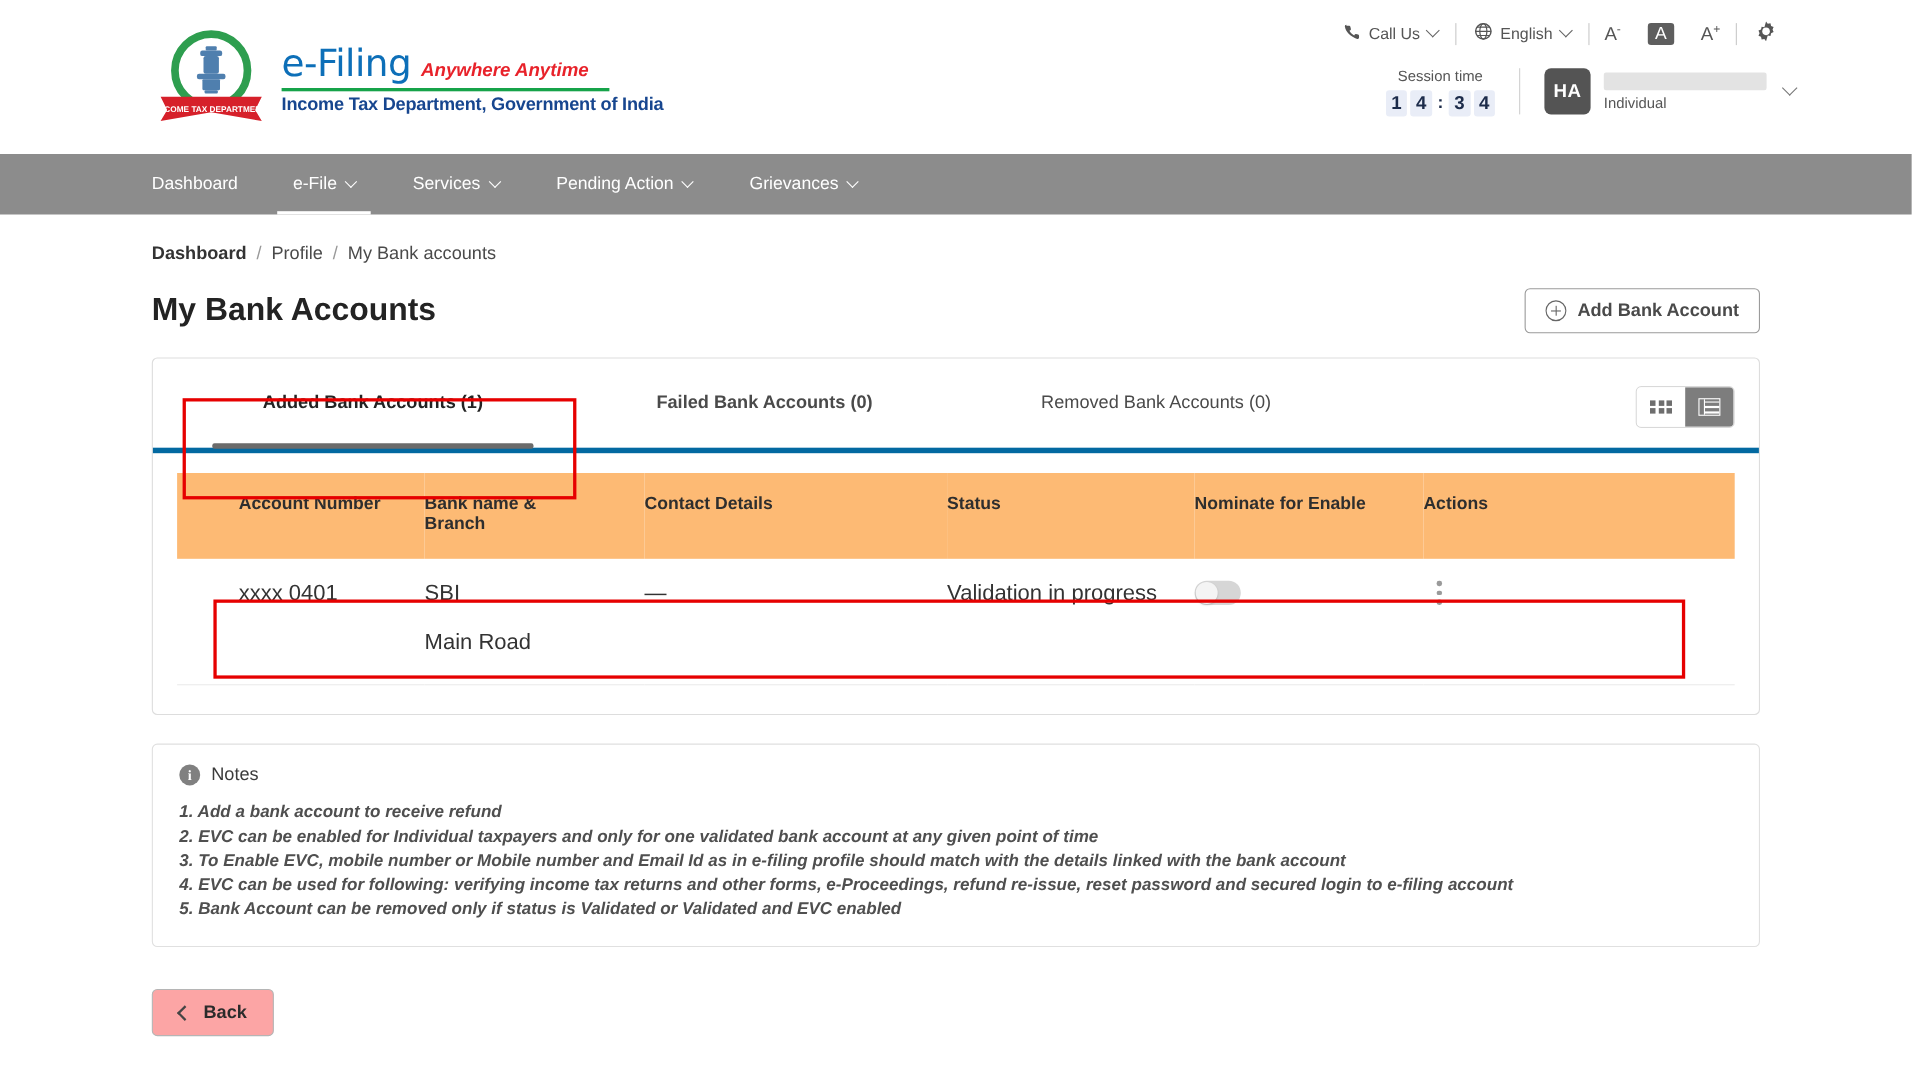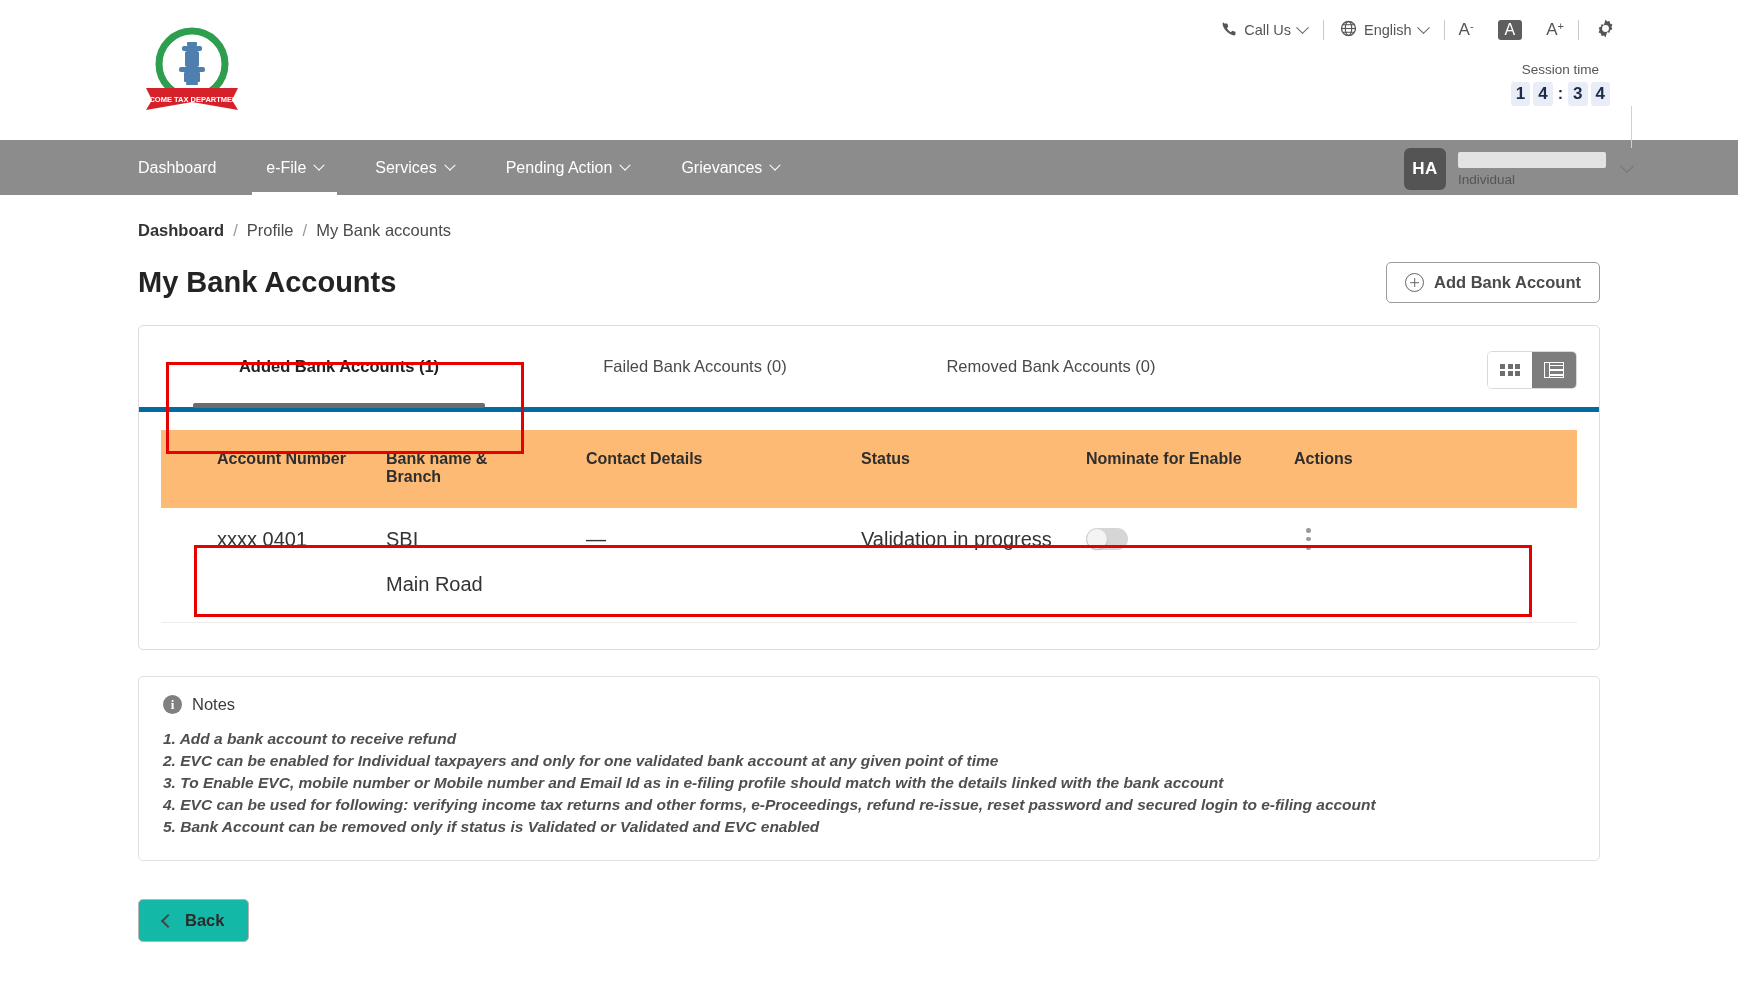--- a/index.html
+++ b/index.html
@@ -58,21 +58,21 @@
   .fsz { padding: 0 14px; cursor:pointer; font-size:17px; color:#555;
          display:flex; align-items:flex-start; font-weight:500;}
   .fsz sup { font-size: 11px; }
   .fsz.active {
     background:#5e5e5e; color:#fff; border-radius:3px;
     padding: 1px 7px; margin: 0 10px; font-size: 16px;
   }
 
   .session-row {
     position: absolute; right: 106px; top: 62px;
-    display: flex; align-items: flex-end; gap: 0; flex-direction: column;
+    display: flex; align-items: flex-start; gap: 0;
   }
   .session-box { text-align: center; padding-right: 22px; }
   .session-label { font-size: 13.5px; color: #555; margin-bottom: 5px; }
   .timer { display: flex; align-items: center; gap: 3px; justify-content:center; }
   .digit {
     background: #e9edf7; color: #1c2b4a; font-weight: bold;
     font-size: 17px; padding: 2px 5px; border-radius: 3px;
     min-width: 17px; text-align: center;
   }
   .colon { font-weight: bold; font-size: 16px; color:#1c2b4a; margin: 0 2px;}
@@ -147,21 +147,21 @@
     display:flex; align-items:center; position:relative;
     border-bottom: 5px solid #0369a1; padding: 0 22px;
     height: 86px;
   }
   .tab {
     flex: 0 0 auto; text-align:center; font-size:16.5px; color:#4a4a4a;
     cursor:pointer; position:relative; height:100%;
     display:flex; align-items:center; justify-content:center;
   }
   .tab:nth-child(1){ width: 356px; }
-  .tab:nth-child(2){ width: 356px; }
+  .tab:nth-child(2){ width: 356px; font-weight: bold; }
   .tab:nth-child(3){ width: 356px; }
   .tab.active { font-weight:bold; color:#232323; }
   .tab.active::after {
     content:""; position:absolute; bottom:-1px; left:32px; right:32px;
     height:5px; background:#6b6b6b; border-radius:2px;
   }
   .view-toggle {
     position:absolute; right: 22px; top: 25px;
     display:flex; border:1px solid #d9d9d9; border-radius:5px; overflow:hidden;
   }
@@ -222,21 +222,21 @@
   }
   .notes-title { font-size:16.5px; color:#3b3b3b; }
   .note-line {
     font-size: 15.5px; font-style: italic; color:#4f4f4f;
     line-height: 1.42;
     font-weight: bold;
   }
 
   .footer { padding: 0 138px; margin-top: 38px; }
   .btn-back {
-    border:1px solid #b5b5b5; background:#14b8a6; border-radius:5px;
+    border:1px solid #b5b5b5; background:#fca5a5; border-radius:5px;
     padding: 11px 24px; font-size:16.5px; color:#2b2b2b; font-weight:bold;
     display:inline-flex; align-items:center; gap:12px; cursor:pointer;
   }
   .lchev {
     width:10px;height:10px;border-left:2px solid #444;border-bottom:2px solid #444;
     transform: rotate(45deg);
   }
 
   
   .anno { position:absolute; border:3px solid #e60000; pointer-events:none; z-index: 40;}
@@ -258,20 +258,28 @@
           <rect x="49" y="16" width="10" height="4" rx="1"></rect>
           <rect x="44" y="20" width="20" height="5" rx="2"></rect>
           <rect x="47" y="25" width="14" height="16" rx="2"></rect>
           <rect x="41" y="41" width="26" height="5" rx="2"></rect>
           <rect x="46" y="46" width="16" height="10" rx="1"></rect>
           <rect x="48" y="56" width="12" height="3" rx="1"></rect>
         </g>
         <path d="M8 62 L100 62 L94 74 L100 84 L54 76 L8 84 L14 74 Z" fill="#d6202a"></path>
         <text x="54" y="76" font-size="7.5" fill="#ffffff" text-anchor="middle" font-family="Liberation Sans, sans-serif" font-weight="bold">INCOME TAX DEPARTMENT</text>
       </svg>
+    </div>
+    <div class="logo-text">
+      <div class="logo-line1">
+        <span class="efiling">e-Filing</span>
+        <span class="tagline">Anywhere Anytime</span>
+      </div>
+      <div class="rule"></div>
+      <div class="logo-line2">Income Tax Department, Government of India</div>
     </div>
   </div>
 
   <div class="util-row">
     <div class="util-item">
       <span>
         <svg width="16" height="16" viewBox="0 0 16 16">
             <path d="M3 1.5c-.9 0-1.6.8-1.4 1.7C2.3 8 7 12.7 12.8 14.4c.9.2 1.7-.5 1.7-1.4v-1.6c0-.5-.3-.9-.8-1l-2-.5c-.4-.1-.9.1-1.1.5l-.5.8C8.4 10.3 6.7 8.6 5.8 6.9l.8-.5c.4-.2.6-.7.5-1.1l-.5-2c-.1-.5-.5-.8-1-.8H3z" fill="#555"></path>
           </svg>
       </span>

